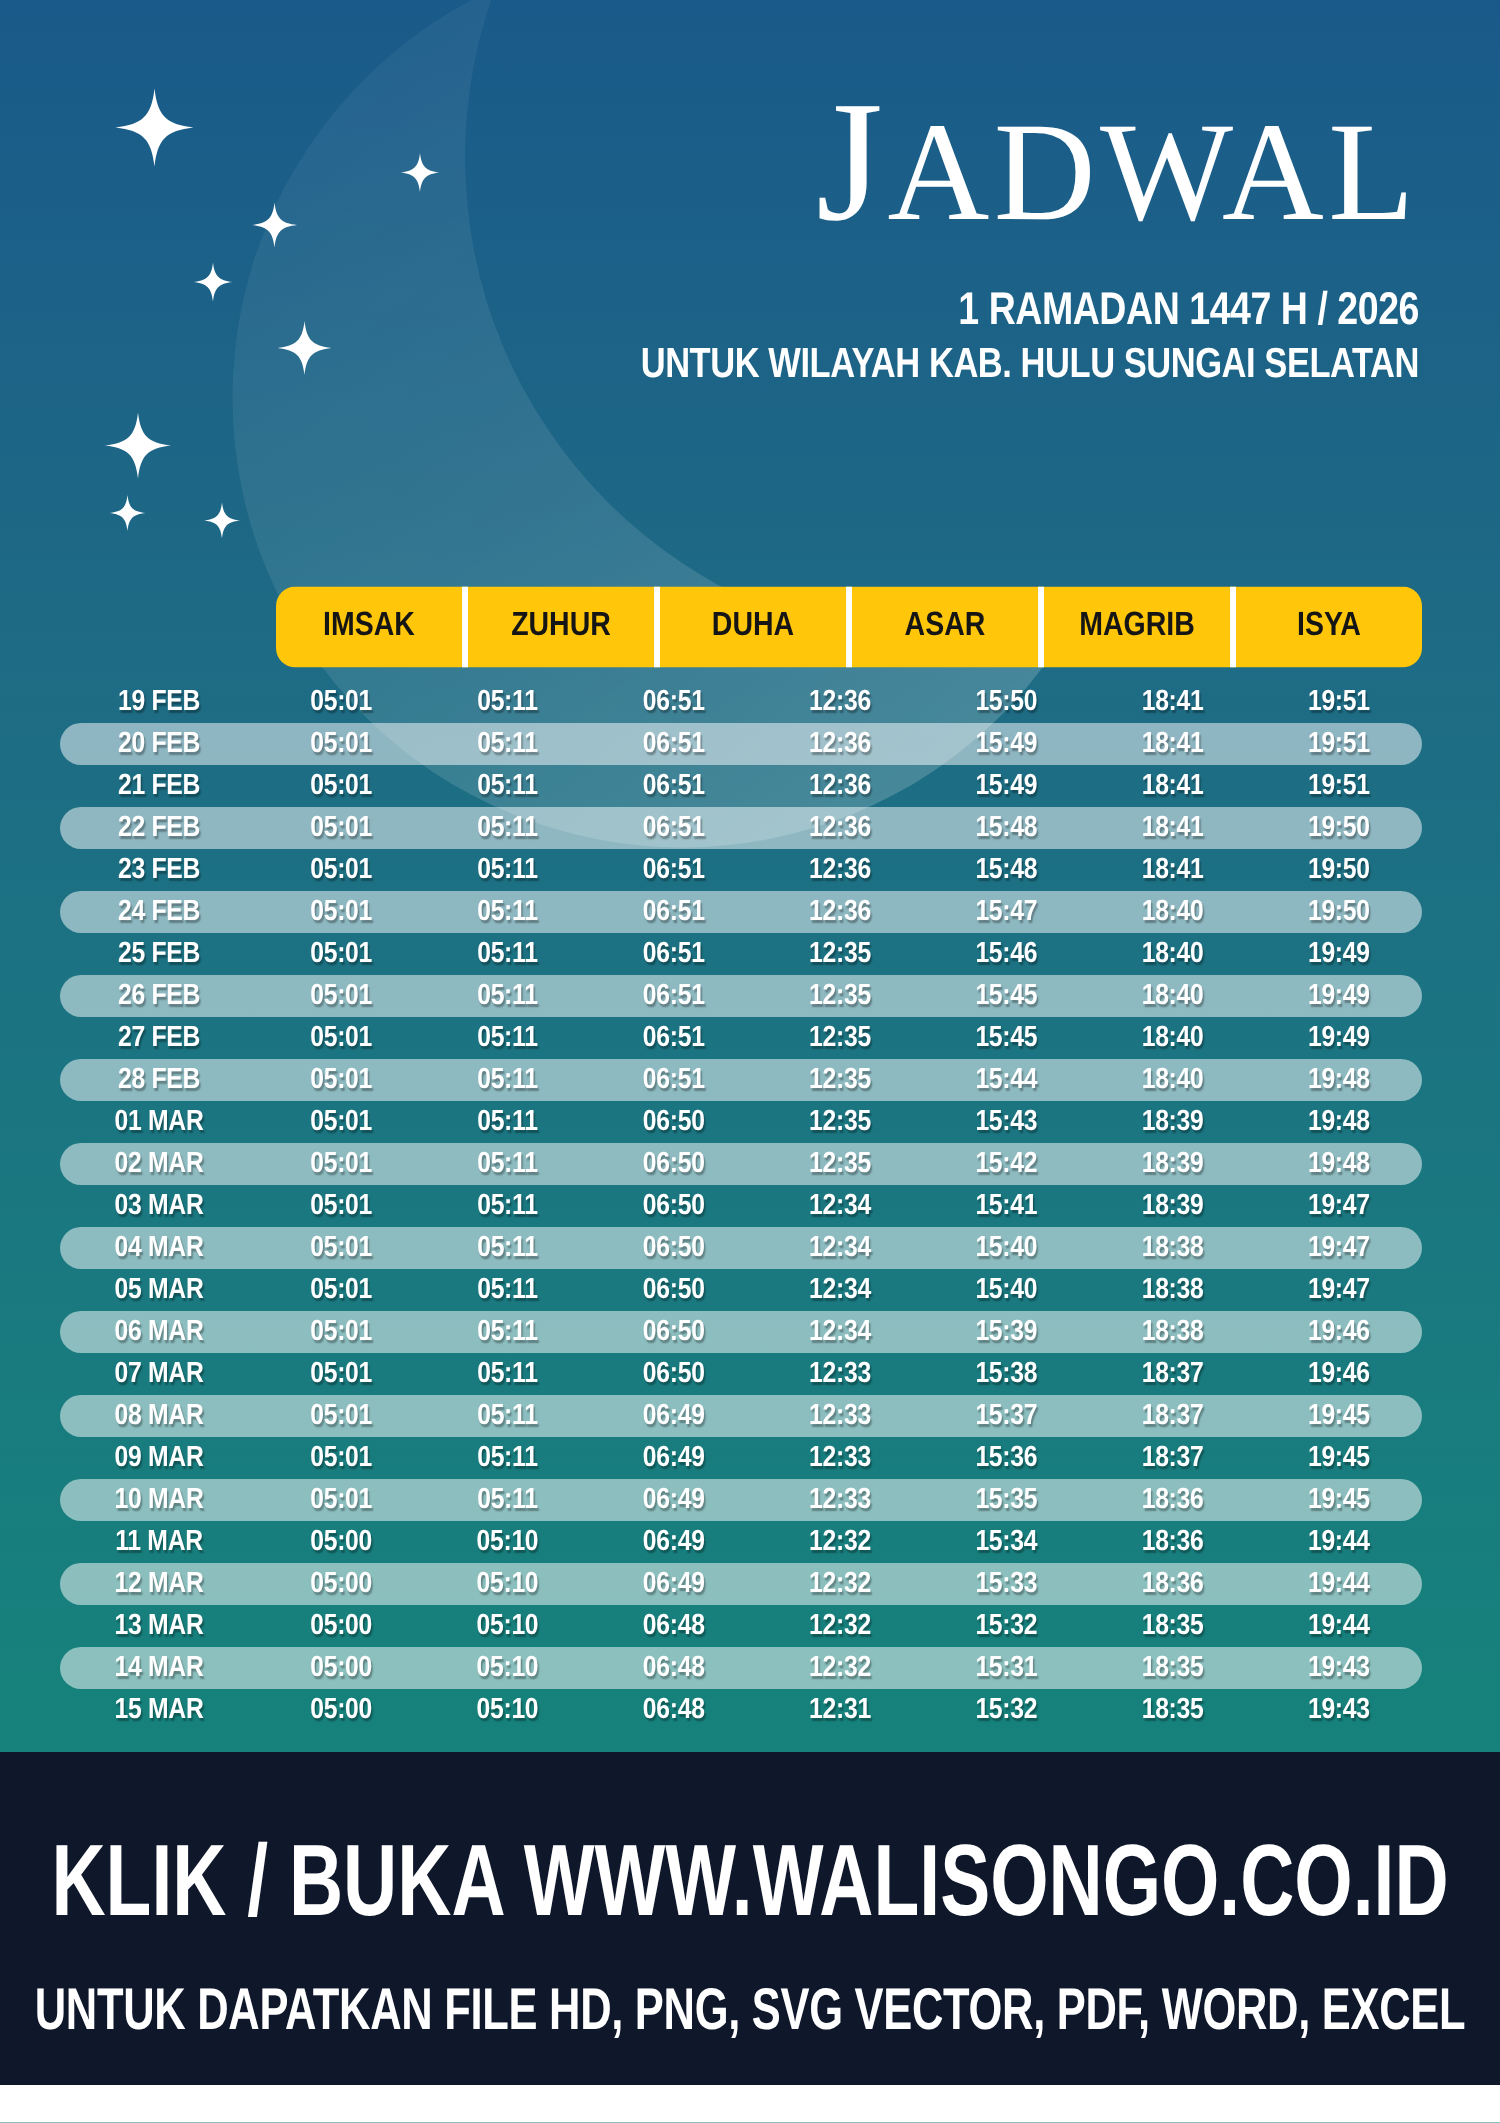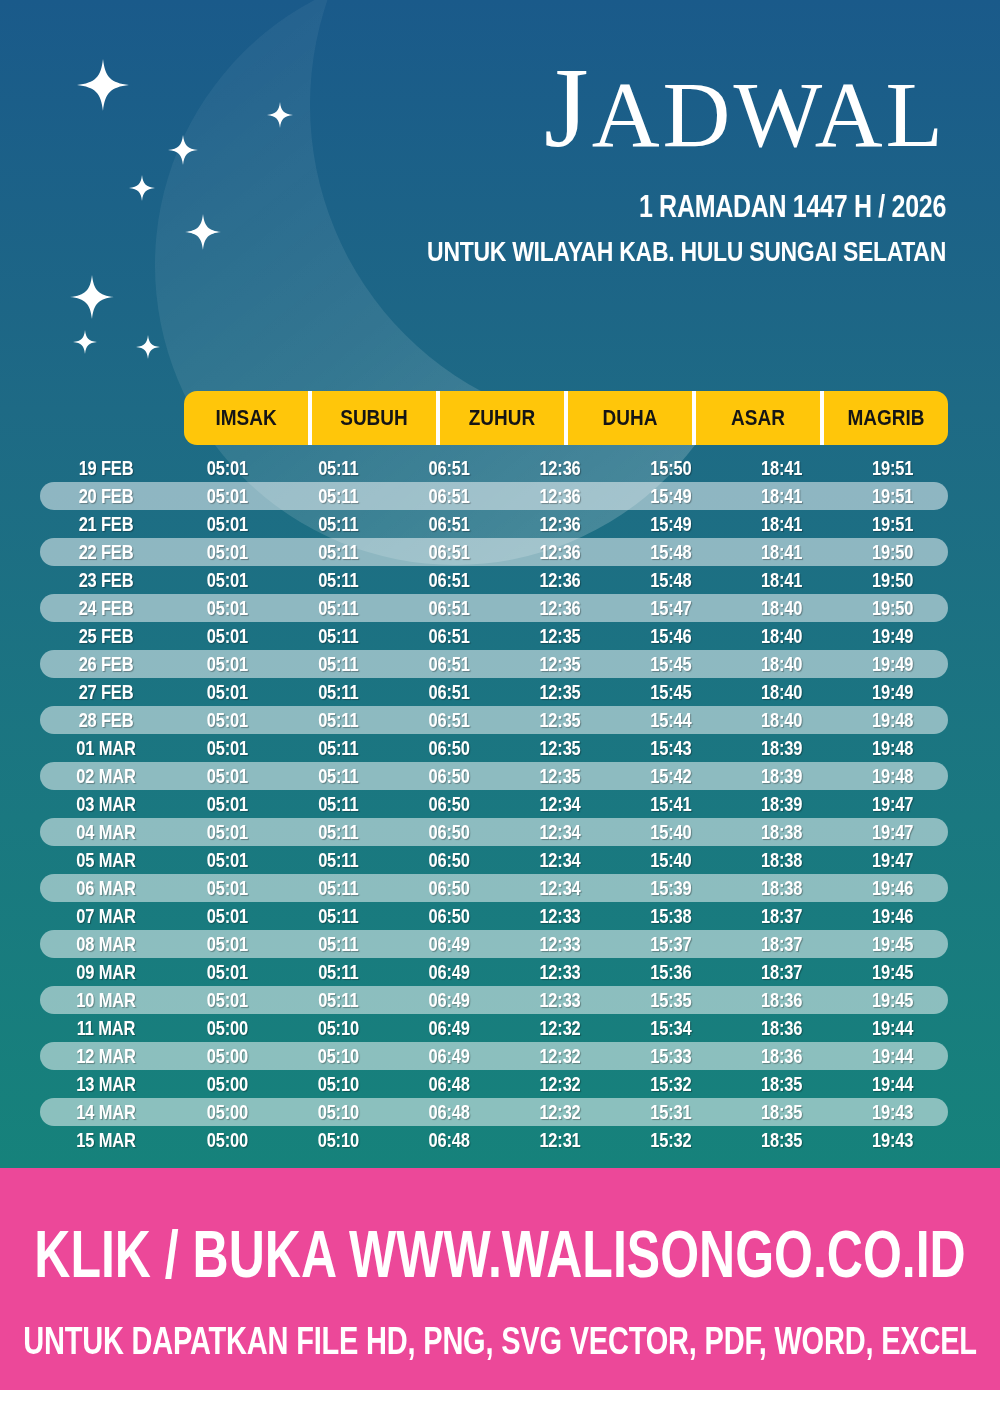--- a/index.html
+++ b/index.html
@@ -10,39 +10,39 @@
   .sky{position:relative;width:1000px;height:1168px;
        background:linear-gradient(180deg,#1a5a8a 0%,#1e6a85 35%,#1a7880 70%,#16827b 100%);}
   .decor{position:absolute;left:0;top:0;}
 
   
   .titles{position:absolute;top:52px;right:54px;text-align:right;color:#fff;}
   .title-line{font-family:"Liberation Serif",serif;font-weight:400;font-size:94px;line-height:0.97;
               letter-spacing:3px;color:#fff;}
   .title-line::first-letter{font-size:1.22em;}
   .subtitle1{margin-top:30px;font-size:25px;font-weight:bold;letter-spacing:-0.3px;}
-  .subtitle2{margin-top:17px;font-size:23px;font-weight:bold;letter-spacing:-0.3px;}
+  .subtitle2{margin-top:7px;font-size:23px;font-weight:bold;letter-spacing:-0.3px;}
   .cond{display:inline-block;transform:scaleY(1.22);transform-origin:center 60%;}
 
   
   .schedule{position:absolute;left:40px;top:391px;width:908px;}
   .head-row{display:grid;grid-template-columns:132px 1fr;}
   .head-cells{display:flex;border-radius:13px;overflow:hidden;height:54px;margin-left:12px;}
   .head-cell{flex:1;background:#ffc60a;color:#151515;display:flex;align-items:center;justify-content:center;
              font-weight:bold;font-size:19px;border-left:4px solid #ffffff;}
   .head-cell:first-child{border-left:none;}
   .rows{margin-top:9px;}
   .row{display:grid;grid-template-columns:132px repeat(7,1fr);height:28px;align-items:center;border-radius:14px;}
   .row.hl{background:rgba(255,255,255,0.5);}
   .cell{text-align:center;color:#fff;font-weight:bold;font-size:16.5px;letter-spacing:-0.2px;
         text-shadow:1px 1.5px 1px rgba(0,0,0,0.32);}
   .cond2{display:inline-block;transform:scaleY(1.18);transform-origin:center 60%;}
 
   
-  .footer{position:absolute;left:0;top:1168px;width:1000px;height:247px;background:#ec4899;
+  .footer{position:absolute;left:0;top:1168px;width:1000px;height:247px;background:#0f172a;
           display:flex;flex-direction:column;align-items:center;justify-content:center;gap:19px;color:#fff;}
   .f-line1{font-size:50px;font-weight:bold;letter-spacing:0px;}
   .f-line2{font-size:29px;font-weight:bold;letter-spacing:-0.2px;margin-top:22px;}
   .f-line3{font-size:30px;font-weight:bold;letter-spacing:9px;}
   .stretch{display:inline-block;transform:scaleY(1.35);transform-origin:center 55%;}
 </style>
 </head>
 <body>
 
 <div class="poster">
@@ -83,33 +83,33 @@
     </div>
 
     <div class="schedule">
       <div class="head-row">
         <div></div>
         <div class="head-cells">
           <div class="head-cell">
               <span class="cond2">IMSAK</span>
             </div>
           <div class="head-cell">
-              <span class="cond2">SUBUH</span>
-            </div>
-          <div class="head-cell">
               <span class="cond2">ZUHUR</span>
             </div>
           <div class="head-cell">
               <span class="cond2">DUHA</span>
             </div>
           <div class="head-cell">
               <span class="cond2">ASAR</span>
             </div>
           <div class="head-cell">
               <span class="cond2">MAGRIB</span>
+            </div>
+          <div class="head-cell">
+              <span class="cond2">ISYA</span>
             </div>
         </div>
       </div>
       <div class="rows" id="rows">
           <div class="row">
             <div class="cell"><span class="cond2">19 FEB</span></div>
             <div class="cell"><span class="cond2">05:01</span></div>
             <div class="cell"><span class="cond2">05:11</span></div>
             <div class="cell"><span class="cond2">06:51</span></div>
             <div class="cell"><span class="cond2">12:36</span></div>

